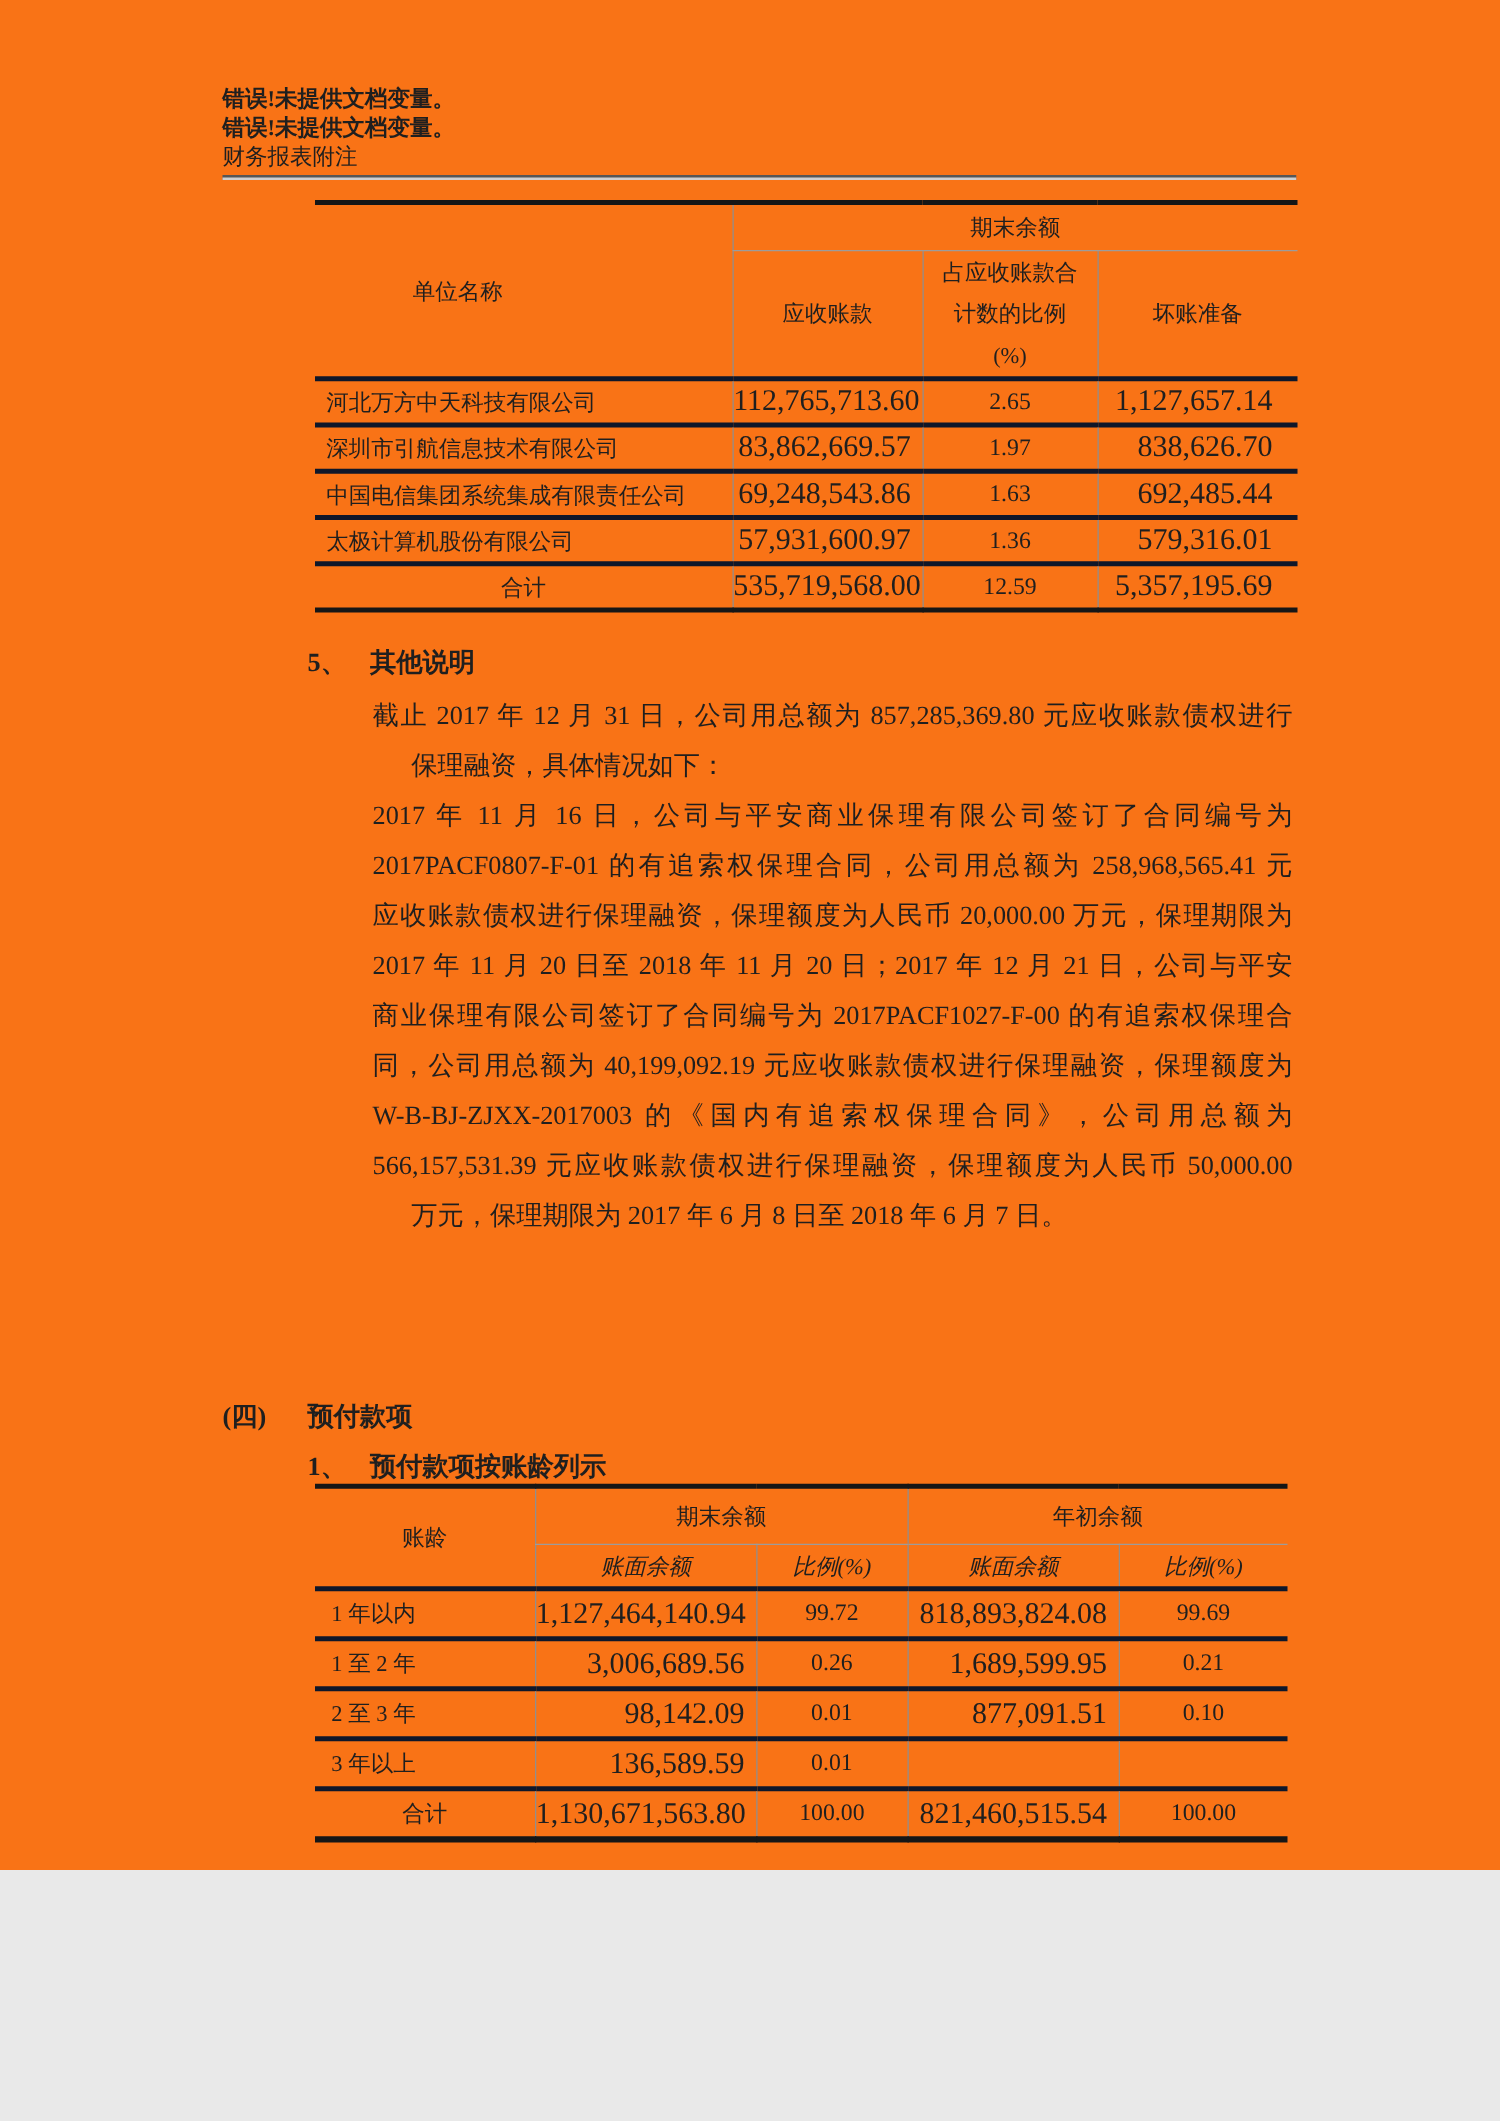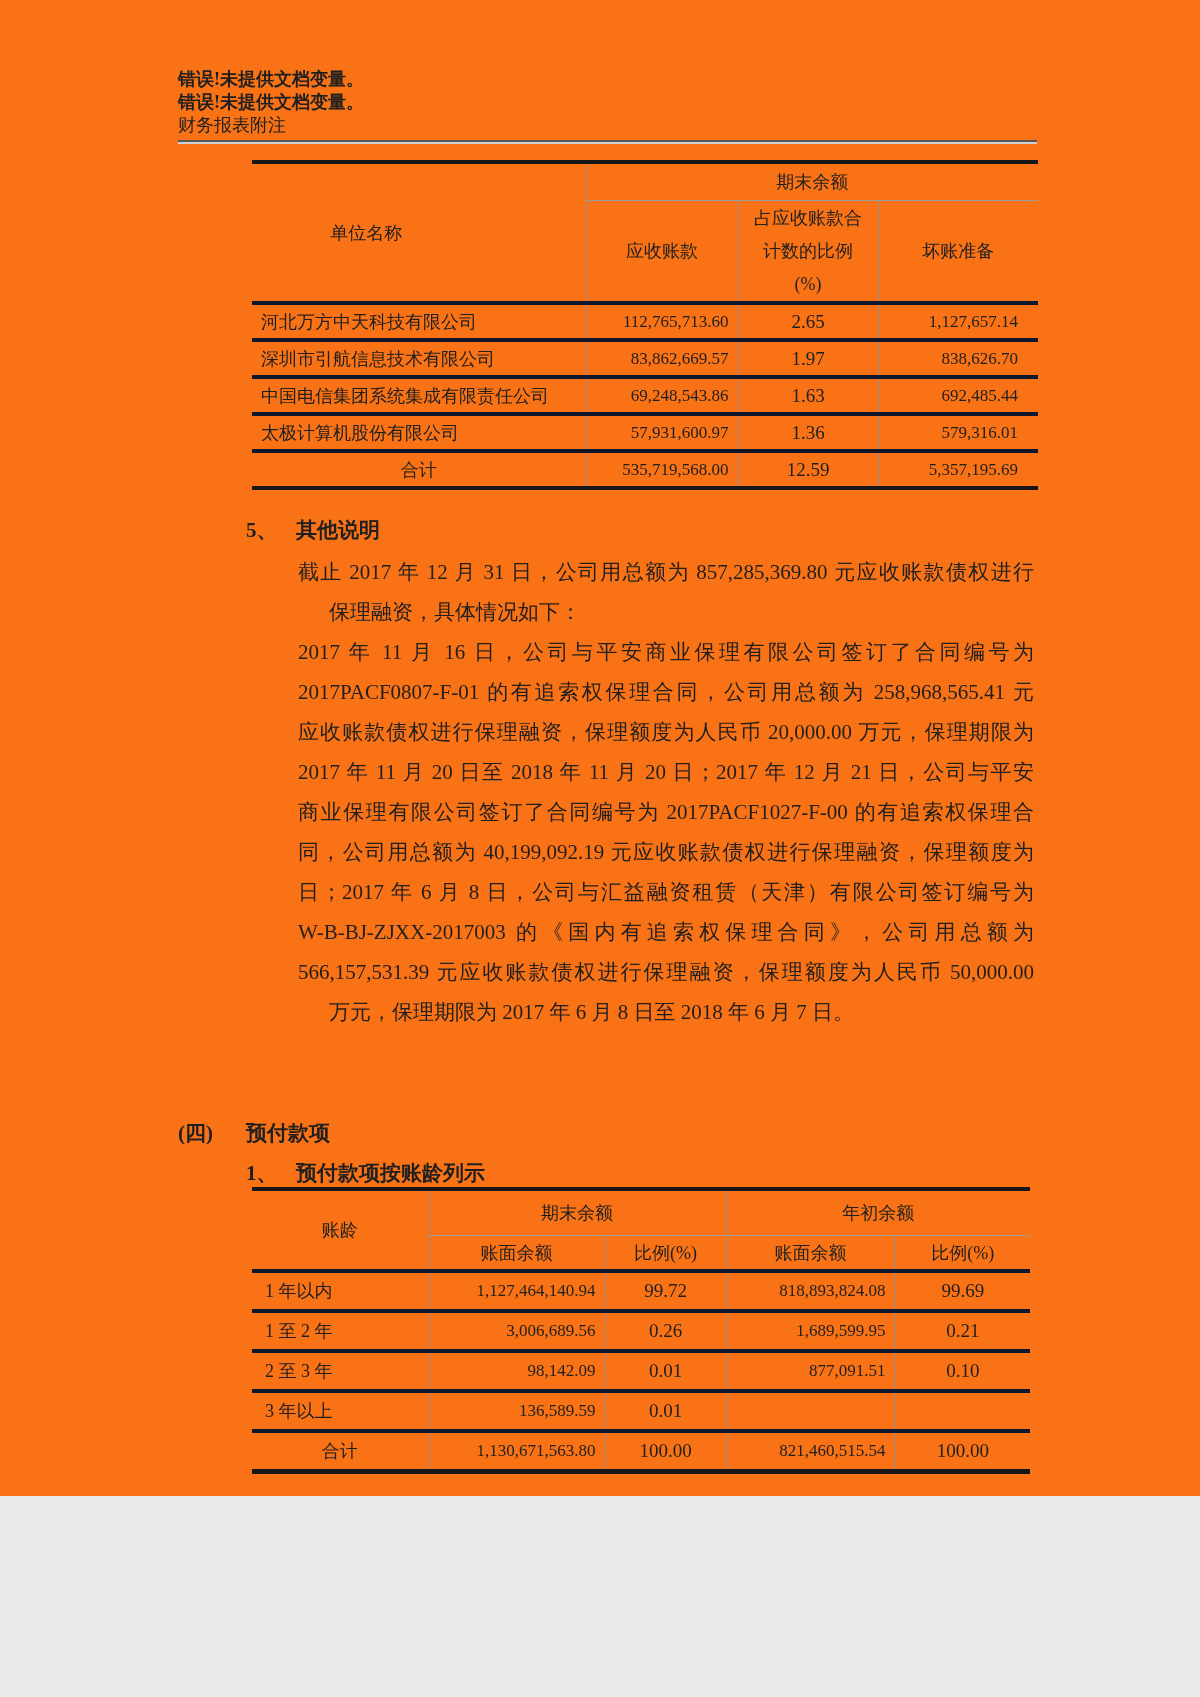--- a/index.html
+++ b/index.html
@@ -18,21 +18,21 @@
     height:2px; background:#565656; border-bottom:2px solid #cfcfcf;
   }
   
   table { border-collapse:collapse; table-layout:fixed; }
   td { padding:0; vertical-align:middle; overflow:hidden; }
   .bL { border-left:1px solid #8f8f8f; }
   .h-group { text-align:center; border-bottom:1px solid #9c9c9c; font-size:18px; }
   .h-sub   { text-align:center; font-size:18px; }
   .dr td   { border-top:4px solid #0f172a; }
   .c-name  { text-align:left; padding-left:9px; font-size:18px; }
-  .c-num   { text-align:right; padding-right:9px; font-size:17px; }
+  .c-num   { text-align:right; padding-right:9px; font-size:24px; }
   .c-num.wide { padding-right:20px; }
   .c-pct   { text-align:center; font-size:19px; }
   .c-center{ text-align:center; font-size:18px; }
   
   .t1 {
     position:absolute; left:252px; top:160px; width:786px;
     border-top:4px solid #161616; border-bottom:4px solid #161616;
   }
   .t1 .h-group { height:36px; }
   .t1 .h-name  { text-align:center; padding-right:105px; font-size:18px; }
@@ -47,21 +47,21 @@
   .para .pl { height:40px; line-height:40px; white-space:nowrap;
               text-align:justify; text-align-last:justify; }
   .para .pl.end { text-align-last:left;margin-left:31px; }
   
   .t2 {
     position:absolute; left:252px; top:1187px; width:778px;
     border-top:4px solid #161616; border-bottom:5px solid #161616;
   }
   .t2 .h-group { height:44px; }
   .t2 .h-aging { text-align:center; font-size:18px; }
-  .t2 .h-sub   { height:33px; }
+  .t2 .h-sub   { height:33px;font-style:italic; }
   .t2 .dr td   { height:36px; }
   .t2 .c-name  { padding-left:13px; }
 </style>
 </head>
 <body>
 
 <div class="doc">
 
   <div class="doc-header">
     <div class="hline bold">错误!未提供文档变量。</div>
@@ -132,21 +132,20 @@
 
   <div class="para">
     <div class="pl">截止 2017 年 12 月 31 日，公司用总额为 857,285,369.80 元应收账款债权进行</div>
     <div class="pl end">保理融资，具体情况如下：</div>
     <div class="pl">2017 年 11 月 16 日，公司与平安商业保理有限公司签订了合同编号为</div>
     <div class="pl">2017PACF0807-F-01 的有追索权保理合同，公司用总额为 258,968,565.41 元</div>
     <div class="pl">应收账款债权进行保理融资，保理额度为人民币 20,000.00 万元，保理期限为</div>
     <div class="pl">2017 年 11 月 20 日至 2018 年 11 月 20 日；2017 年 12 月 21 日，公司与平安</div>
     <div class="pl">商业保理有限公司签订了合同编号为 2017PACF1027-F-00 的有追索权保理合</div>
     <div class="pl">同，公司用总额为 40,199,092.19 元应收账款债权进行保理融资，保理额度为</div>
-    <div class="pl">日；2017 年 6 月 8 日，公司与汇益融资租赁（天津）有限公司签订编号为</div>
     <div class="pl">W-B-BJ-ZJXX-2017003 的《国内有追索权保理合同》，公司用总额为</div>
     <div class="pl">566,157,531.39 元应收账款债权进行保理融资，保理额度为人民币 50,000.00</div>
     <div class="pl end">万元，保理期限为 2017 年 6 月 8 日至 2018 年 6 月 7 日。</div>
   </div>
 
   <div class="sec-head" style="left:178px; top:1119px;">
     <span class="num-wide">(四)</span><span>预付款项</span>
   </div>
 
   <div class="sec-head" style="left:246px; top:1159px;">

